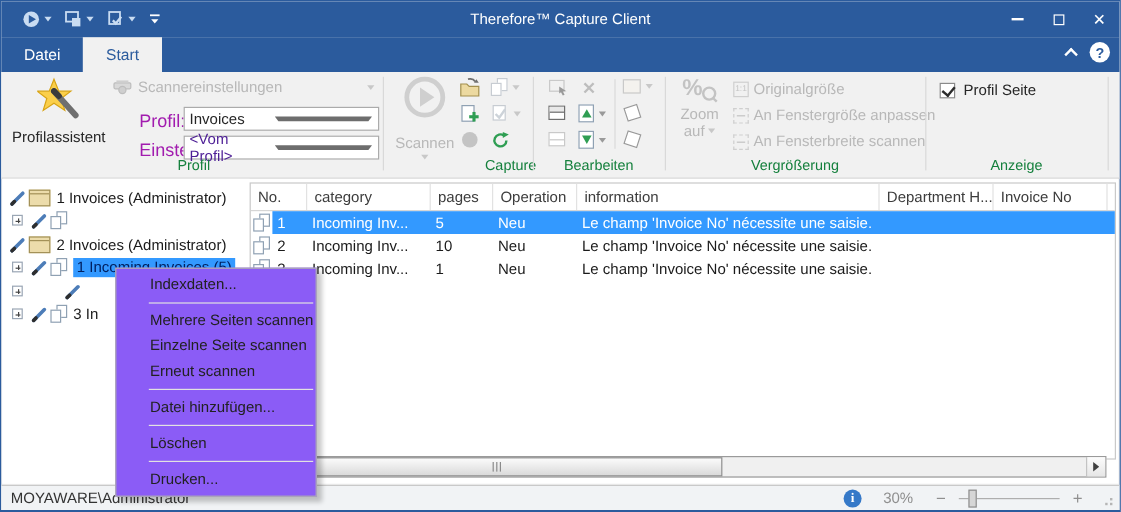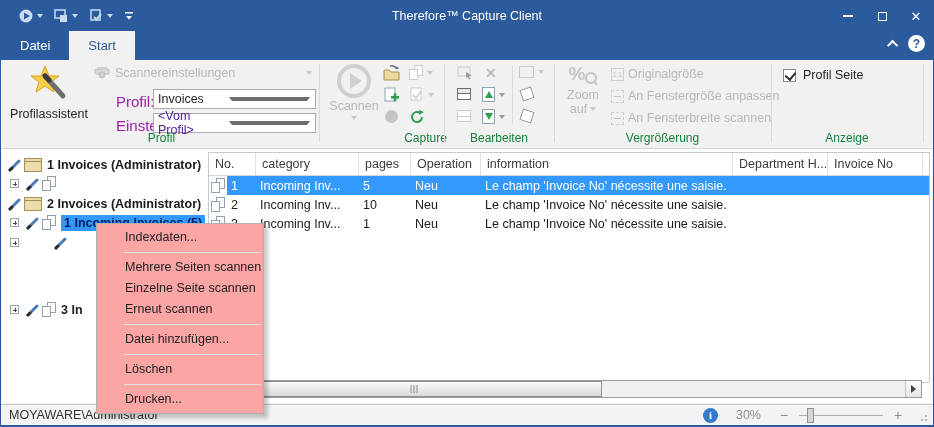--- a/index.html
+++ b/index.html
@@ -61,21 +61,21 @@
 
   .checkbox { width:13px; height:13px; background:#fff; border:1px solid #8a8a8a; position:relative; }
   .checkbox::after { content:""; position:absolute; left:2.5px; top:0.5px; width:5px; height:8px;
                      border-right:2px solid #2b2b2b; border-bottom:2px solid #2b2b2b; transform:rotate(40deg); }
 
   
   .main { position:absolute; left:1px; right:1px; top:148px; bottom:22px; background:#fff; }
 
   
   .tree { position:absolute; left:0; top:0; width:206px; bottom:0; background:#fff; }
-  .titem { position:absolute; display:flex; align-items:center; height:19px; font-weight:bold; font-size:12.5px; color:#1a1a1a; white-space:nowrap; }
+  .titem { position:absolute; display:flex; align-items:center; height:19px; font-weight:normal; font-size:12.5px; color:#1a1a1a; white-space:nowrap; }
   .plusbox { width:9px; height:9px; border:1px solid #9aa6b4; background:#fff; position:relative; margin-right:7px; flex:none; }
   .plusbox::before { content:""; position:absolute; left:1.5px; top:3.5px; width:4px; height:1px; background:#444; }
   .plusbox::after  { content:""; position:absolute; left:3.5px; top:1.5px; width:1px; height:4px; background:#444; }
   .pencil { width:14px; height:14px; flex:none; margin-right:2px; }
   .folder { width:18px; height:14px; flex:none; margin-right:5px; background:#ecdcab; border:1px solid #a39158; position:relative; }
   .folder::before { content:""; position:absolute; left:0; right:0; top:2px; height:1px; background:#a39158; }
   .tpages { margin-right:5px; flex:none; }
   .tsel { background:#3399ff; color:#002060; padding:1px 3px; }
 
   
@@ -94,21 +94,21 @@
   .hs-btn { width:16px; background:linear-gradient(#fcfcfc,#e6e6e6); display:flex; align-items:center; justify-content:center; flex:none; }
   .hs-left { border-right:1px solid #c3c3c3; }
   .hs-right { border-left:1px solid #c3c3c3; margin-left:auto; }
   .tri-l { width:0;height:0;border-top:4px solid transparent;border-bottom:4px solid transparent;border-right:5px solid #404040; }
   .tri-r { width:0;height:0;border-top:4px solid transparent;border-bottom:4px solid transparent;border-left:5px solid #404040; }
   .hs-thumb { width:376px; background:linear-gradient(#fbfbfb,#dadada); border:1px solid #8f8f8f; margin:0; position:relative; flex:none; }
   .hs-grip { position:absolute; left:50%; top:50%; transform:translate(-50%,-50%); display:flex; gap:2px; }
   .hs-grip i { width:1px; height:8px; background:#8a8a8a; }
 
   
-  .menu { position:absolute; left:95px; top:222px; width:168px; background:#fca5a5; border:1px solid #b0b0b0;
+  .menu { position:absolute; left:95px; top:222px; width:168px; background:#8b5cf6; border:1px solid #b0b0b0;
           box-shadow:4px 4px 4px rgba(0,0,0,0.22); z-index:20; padding:3px 0; }
   .mi { height:21px; line-height:21px; padding-left:28px; font-size:12.5px; color:#212121; white-space:nowrap; }
   .msep { height:1px; background:#e2e2e2; margin:4px 2px 4px 27px; }
 
   
   .statusbar { position:absolute; left:0; right:0; bottom:0; height:21px; background:#f1f3f5; border-top:1px solid #c9c9c9;
                display:flex; align-items:center; font-size:12.5px; color:#333; }
   .sb-user { padding-left:8px; }
   .sb-right { position:absolute; right:6px; display:flex; align-items:center; gap:0; }
   .info-ic { width:15px; height:15px; border-radius:50%; background:#3679c8; color:#fff; font-weight:bold;
@@ -225,21 +225,21 @@
       <span style="color:#4c1d95;">&lt;Vom Profil&gt;</span>
       <span class="dda"></span>
     </div>
     <div class="group-label" style="left:8px; width:305px;">Profil</div>
     <div class="vsep" style="left:318px;"></div>
 
     <div class="bigbtn dis" style="left:328px; top:4px; width:50px;">
       <div class="scan-circle">
           <div class="scan-play"></div>
         </div>
-      <span style="margin-top:1px;">Scannen</span>
+      <span style="margin-top:14px;">Scannen</span>
       <span class="dd-d" style="margin-top:3px;"></span>
     </div>
     <div class="smallrow" style="left:382px; top:5px;">
       <svg width="18" height="16" viewBox="0 0 18 16">
         <path d="M1 5 h5 l2 2 h8 v8 H1 z" fill="#ecd9a0" stroke="#a3904f"></path>
         <path d="M7 1 q4 -1 6 2" fill="none" stroke="#6f6f6f" stroke-width="1.5"></path>
         <polygon points="14,1 16,4 12,4" fill="#6f6f6f"></polygon>
       </svg>
     </div>
     <div class="smallrow" style="left:382px; top:27px;">
@@ -405,21 +405,21 @@
           <line x1="2" y1="12" x2="11" y2="3" stroke="#4d7db8" stroke-width="3" stroke-linecap="round"></line>
           <line x1="2" y1="12" x2="4" y2="10" stroke="#2e2e2e" stroke-width="3" stroke-linecap="round"></line>
         </svg>
         <span class="pagesicon tpages">
             <i></i>
             <i></i>
           </span>
         <span>2 In</span>
       </div>
 
-      <div class="titem" style="left:8px; top:103px;margin-top:48px;">
+      <div class="titem" style="left:8px; top:103px;">
         <span class="plusbox"></span>
         <svg class="pencil" viewBox="0 0 14 14">
           <line x1="2" y1="12" x2="11" y2="3" stroke="#4d7db8" stroke-width="3" stroke-linecap="round"></line>
           <line x1="2" y1="12" x2="4" y2="10" stroke="#2e2e2e" stroke-width="3" stroke-linecap="round"></line>
         </svg>
         <span class="pagesicon tpages">
             <i></i>
             <i></i>
           </span>
         <span>3 In</span>

